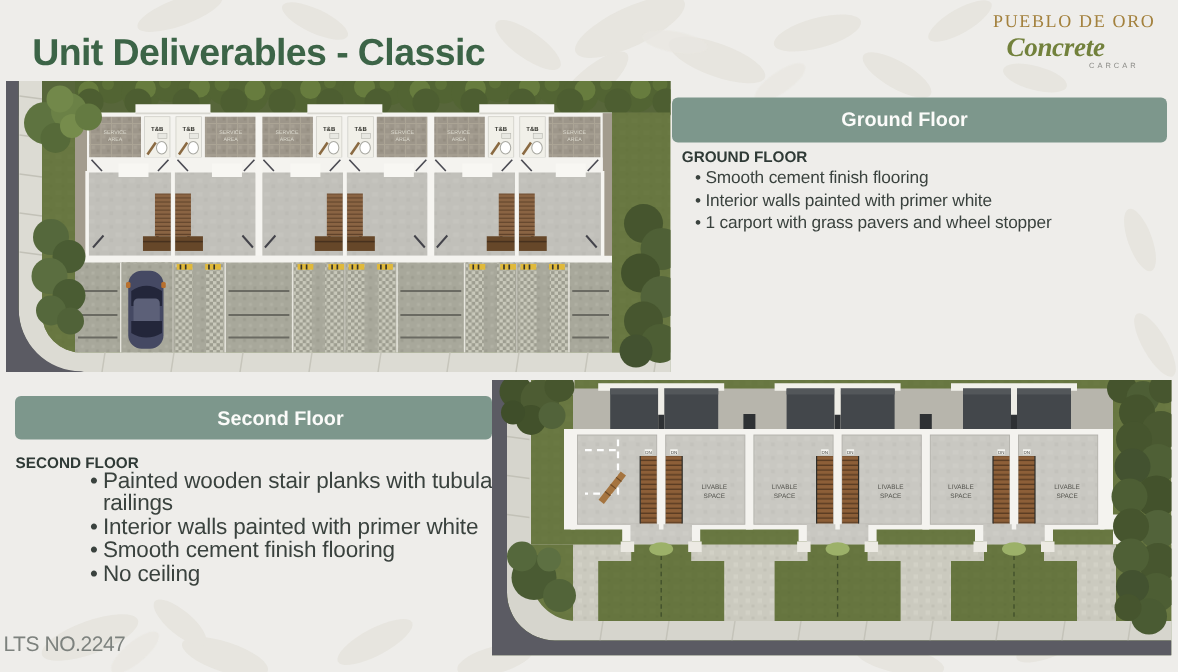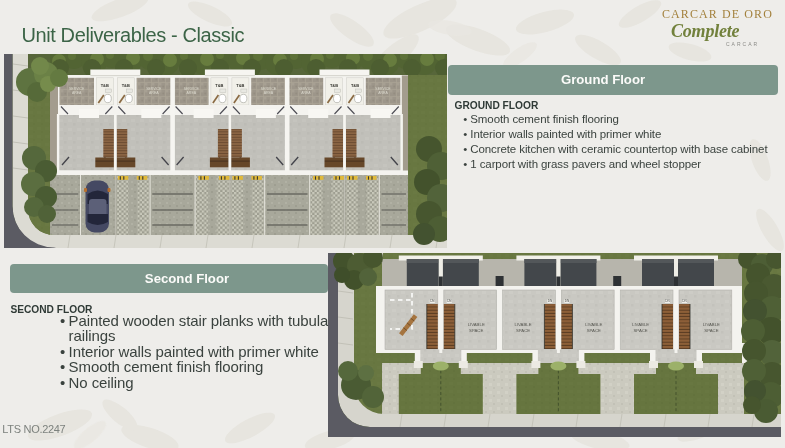--- a/index.html
+++ b/index.html
@@ -38,54 +38,53 @@
  <ellipse cx="770" cy="230" rx="24" ry="8" transform="rotate(60 770 230)"></ellipse>
 </g>
 <g fill="#e9e7e1" opacity="0.8">
  <ellipse cx="450" cy="28" rx="22" ry="7" transform="rotate(10 450 28)"></ellipse>
  <ellipse cx="520" cy="55" rx="20" ry="7" transform="rotate(-35 520 55)"></ellipse>
  <ellipse cx="90" cy="435" rx="20" ry="7" transform="rotate(-40 90 435)"></ellipse>
 </g>
 </svg>
 </div>
 
-<div class="abs" style="left:21.5px;top:23px;font-size:20px;line-height:25px;font-weight:normal;color:#3c6447;letter-spacing:-0.4px;white-space:nowrap;">Unit Deliverables - Classic</div>
+<div class="abs" style="left:21.5px;top:23px;font-size:25px;line-height:25px;font-weight:bold;color:#3c6447;letter-spacing:-0.4px;white-space:nowrap;">Unit Deliverables - Classic</div>
 
 <div class="abs" style="left:645px;top:0;width:140px;height:54px;">
 
-  <div style="position:absolute;left:17px;top:7px;font-family:'Liberation Serif',serif;font-size:12px;color:#a3813d;letter-spacing:1.1px;white-space:nowrap;">CARCAR DE ORO</div>
-
-  <div style="position:absolute;left:26px;top:21px;font-family:'Liberation Serif',serif;font-style:italic;font-weight:bold;font-size:18px;color:#72813c;white-space:nowrap;letter-spacing:-0.2px;">Complete</div>
+  <div style="position:absolute;left:17px;top:7px;font-family:'Liberation Serif',serif;font-size:12px;color:#a3813d;letter-spacing:1.1px;white-space:nowrap;">PUEBLO DE ORO</div>
+
+  <div style="position:absolute;left:26px;top:21px;font-family:'Liberation Serif',serif;font-style:italic;font-weight:bold;font-size:18px;color:#72813c;white-space:nowrap;letter-spacing:-0.2px;">Concrete</div>
 
   <div style="position:absolute;left:81px;top:41px;font-size:5px;color:#8a8a86;letter-spacing:2px;">CARCAR</div>
 </div>
 
 <div class="abs" style="left:448px;top:64.7px;width:330px;height:30px;background:#7d978c;border-radius:4px;color:#fbfbf9;font-size:13.2px;font-weight:bold;text-align:center;line-height:30px;padding-right:20px;box-sizing:content-box;width:310px;">Ground Floor</div>
 
 <div class="abs" style="left:454.5px;top:99.5px;font-size:10.2px;line-height:11px;font-weight:bold;color:#2f3a36;letter-spacing:0px;">GROUND FLOOR</div>
 
 <div class="abs" style="left:463.3px;top:112.1px;width:320px;font-size:11.5px;color:#3a423e;letter-spacing:-0.1px;line-height:15px;">
   <div class="li"><span class="b">•</span>Smooth cement finish flooring</div>
   <div class="li"><span class="b">•</span>Interior walls painted with primer white</div>
-  <div class="li"><span class="b">•</span>Concrete kitchen with ceramic countertop with base cabinet</div>
   <div class="li"><span class="b">•</span>1 carport with grass pavers and wheel stopper</div>
 </div>
 
 <div class="abs" style="left:10.4px;top:263.8px;width:282px;height:29.7px;background:#7d978c;border-radius:4px;color:#fbfbf9;font-size:13.2px;font-weight:bold;text-align:center;line-height:29.7px;padding-left:35.6px;">Second Floor</div>
 
 <div class="abs" style="left:10.4px;top:303.5px;font-size:10.2px;line-height:11px;font-weight:bold;color:#2f3a36;">SECOND FLOOR</div>
 
 <div class="abs" style="left:16px;top:312.7px;width:320px;font-size:15px;color:#3a423e;letter-spacing:-0.1px;line-height:15.6px;margin-left:44px;">
   <div class="li2"><span class="b2">•</span>Painted wooden stair planks with tubular iron railings</div>
   <div class="li2"><span class="b2">•</span>Interior walls painted with primer white</div>
   <div class="li2"><span class="b2">•</span>Smooth cement finish flooring</div>
   <div class="li2"><span class="b2">•</span>No ceiling</div>
 </div>
 
-<div class="abs" style="left:2.3px;top:424px;font-size:11px;line-height:10px;color:#7d827e;letter-spacing:-0.3px;">LTS NO.2247</div>
+<div class="abs" style="left:2.3px;top:424px;font-size:14px;line-height:10px;color:#7d827e;letter-spacing:-0.3px;">LTS NO.2247</div>
 
 <div class="abs" style="left:4px;top:54px;width:443px;height:194px;" id="plan1"><svg width="443" height="194" viewBox="0 0 443 194" xmlns="http://www.w3.org/2000/svg">
 <defs>
 <pattern id="chk" width="4.6" height="4.6" patternUnits="userSpaceOnUse">
  <rect width="4.6" height="4.6" fill="#9d9d90"></rect>
  <rect width="2.3" height="2.3" fill="#c9c9bb"></rect>
  <rect x="2.3" y="2.3" width="2.3" height="2.3" fill="#c9c9bb"></rect>
 </pattern>
 <pattern id="steps" width="12" height="2.7" patternUnits="userSpaceOnUse">
  <rect width="12" height="2.7" fill="#8a6443"></rect>

